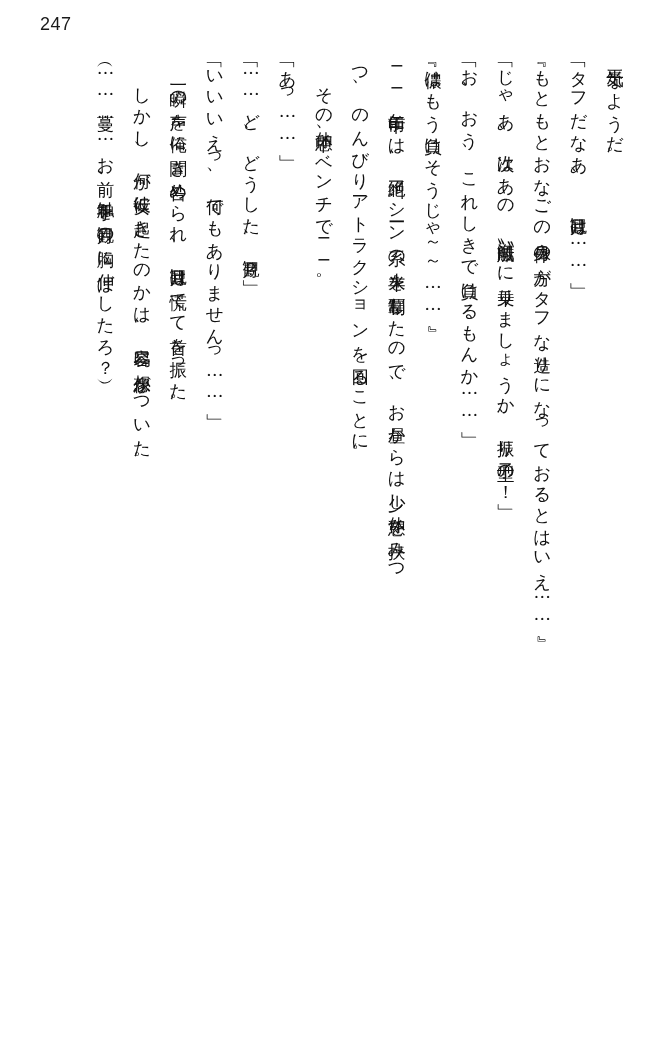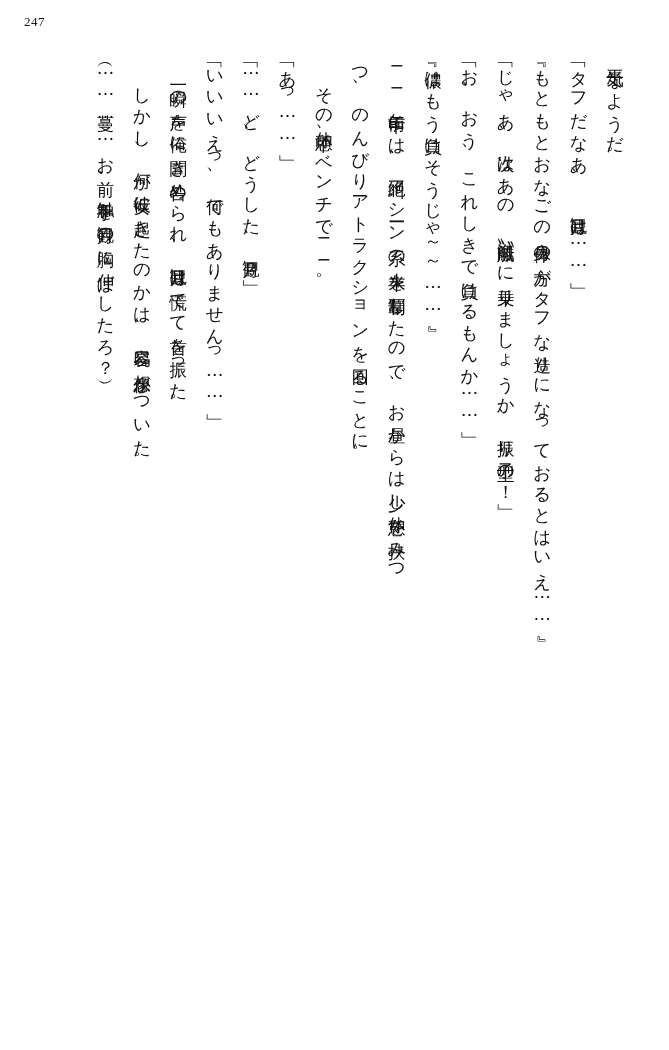--- a/index.html
+++ b/index.html
@@ -20,25 +20,25 @@
     position: absolute;
     top: 0; left: 0;
     width: 669px;
     height: 1050px;
     background: #ffffff;
   }
 
   .page-number {
     position: absolute;
     top: 14px;
-    left: 24px;
-    font-size: 13px;
+    left: 40px;
+    font-size: 18px;
     letter-spacing: 0.5px;
     color: #1a1a1a;
-    font-family: Liberation Serif, serif;
+    font-family: Liberation Sans, sans-serif;
   }
 
   
   .vtext {
     position: absolute;
     top: 56px;
     right: 36px;
     left: 34px;
     bottom: 36px;
     writing-mode: vertical-rl;

